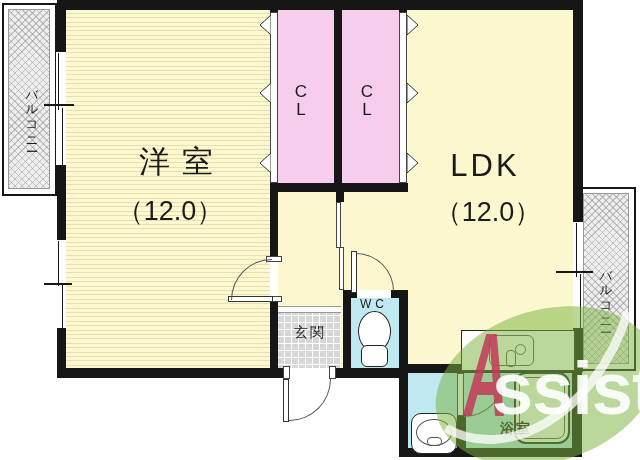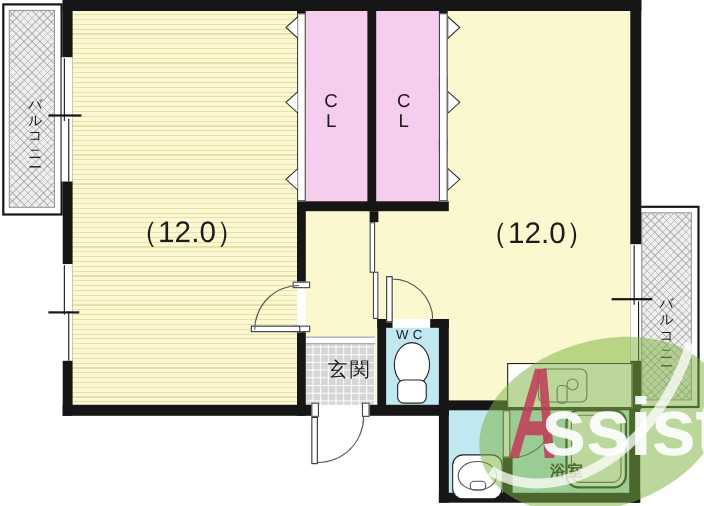--- a/index.html
+++ b/index.html
@@ -143,28 +143,30 @@
   <div class="fixline" style="left:427px;top:437px;width:15px;height:9px;border-radius:4px;"></div>
 
   <div class="fixture" style="left:514px;top:372px;width:56px;height:72px;border-radius:12px;border-width:2px;"></div>
   <div class="fixline" style="left:519px;top:377px;width:46px;height:62px;border-radius:8px;"></div>
 
   <div class="fixture" style="left:461px;top:330px;width:114px;height:41px;"></div>
   <div class="fixline" style="left:489px;top:335px;width:45px;height:31px;border-radius:6px;"></div>
   <div class="fixline" style="left:515px;top:344px;width:11px;height:11px;border-radius:50%;"></div>
   <div class="fixline" style="left:506px;top:350px;width:10px;height:17px;border-radius:4px;"></div>
 
+  <div class="label" style="left:105px;top:141px;width:130px;font-size:31px;letter-spacing:12px;padding-left:12px;">洋室</div>
   <div class="label" style="left:90px;top:193px;width:160px;font-size:27px;">（12.0）</div>
+  <div class="label" style="left:425px;top:148px;width:120px;font-size:31px;letter-spacing:3px;">LDK</div>
   <div class="label" style="left:408px;top:194px;width:160px;font-size:27px;">（12.0）</div>
   <div class="label" style="left:290px;top:83px;width:22px;font-size:17px;line-height:1.08;">C
 L</div>
   <div class="label" style="left:356px;top:83px;width:22px;font-size:17px;line-height:1.08;">C
 L</div>
   <div class="label" style="left:346px;top:297px;width:56px;font-size:12px;letter-spacing:4px;">WC</div>
-  <div class="label" style="left:282px;top:324px;width:56px;font-size:18px;letter-spacing:2px;text-align:right;">玄関</div>
+  <div class="label" style="left:282px;top:324px;width:56px;font-size:14px;letter-spacing:2px;">玄関</div>
   <div class="label" style="left:490px;top:420px;width:52px;font-size:14px;letter-spacing:2px;font-weight:bold;">浴室</div>
   <div class="label vtext" style="left:23px;top:57px;height:112px;font-size:12.5px;">バルコニー</div>
   <div class="label vtext" style="left:597px;top:238px;height:112px;font-size:12.5px;">バルコニー</div>
 
   <svg style="position:absolute;left:428px;top:290px;" width="212" height="170" viewBox="0 0 212 170">
     <ellipse cx="118" cy="96" rx="113" ry="76" fill="#7cb342" opacity="0.52" transform="rotate(-17 118 96)"></ellipse>
     <path d="M 18 138 C 75 172 165 130 200 22" stroke="#ffffff" fill="none" stroke-width="9" opacity="0.75"></path>
     <g transform="translate(36,126) scale(0.52 1)" opacity="0.85">
       <text font-size="118" font-style="italic" font-weight="bold" fill="#c23a57" font-family="Liberation Sans, sans-serif">A</text>
     </g>

